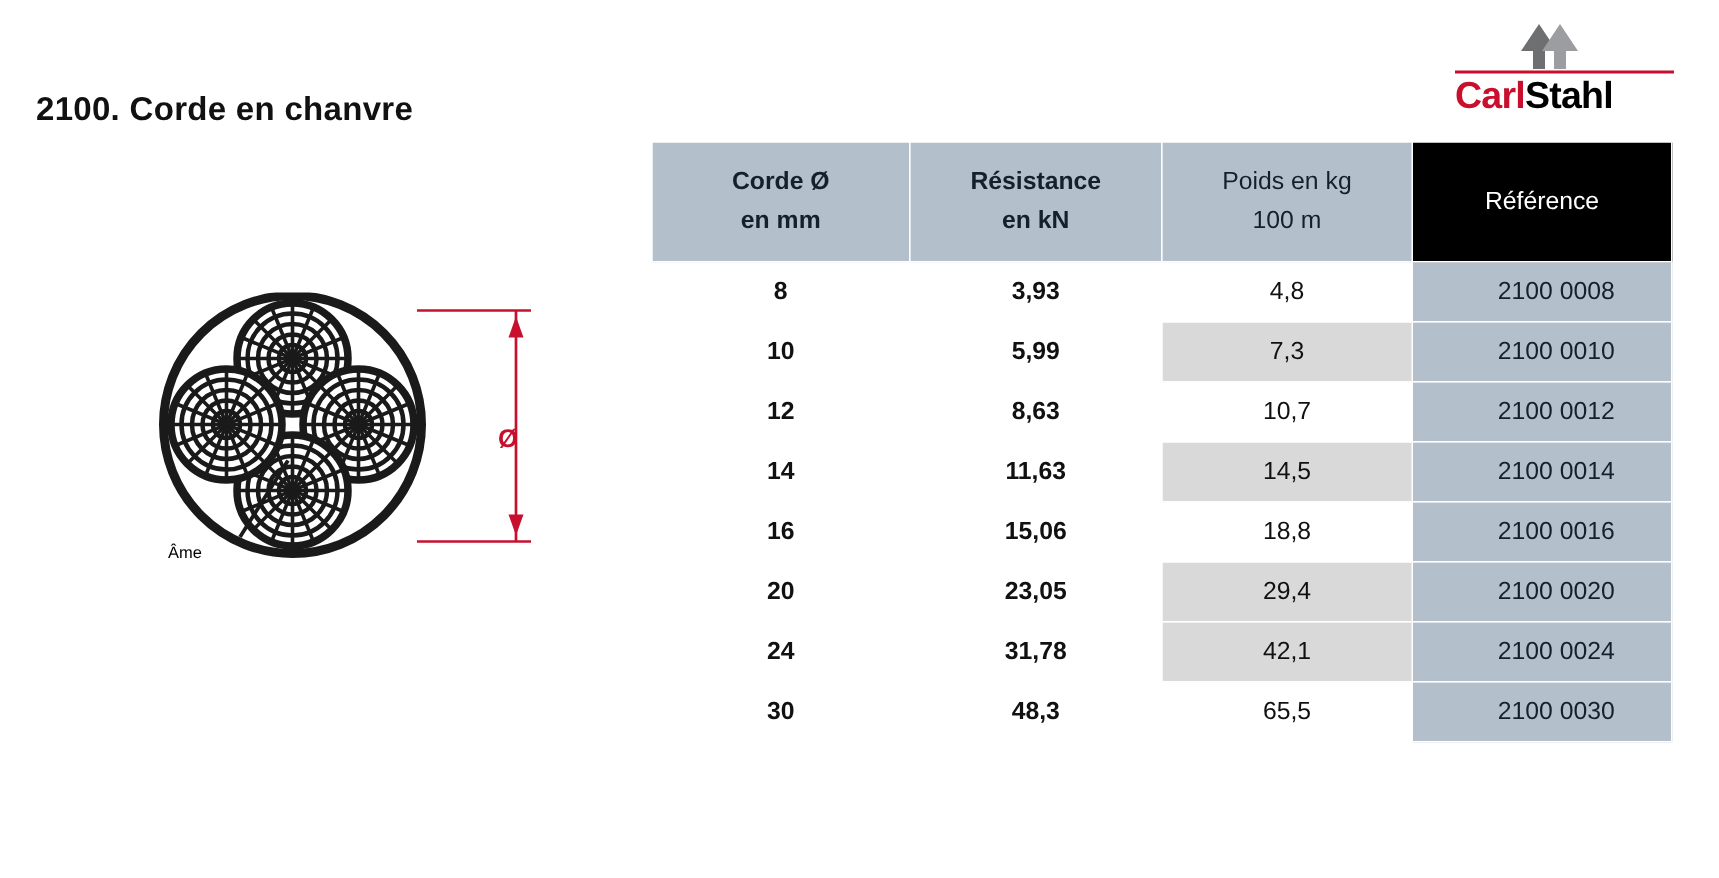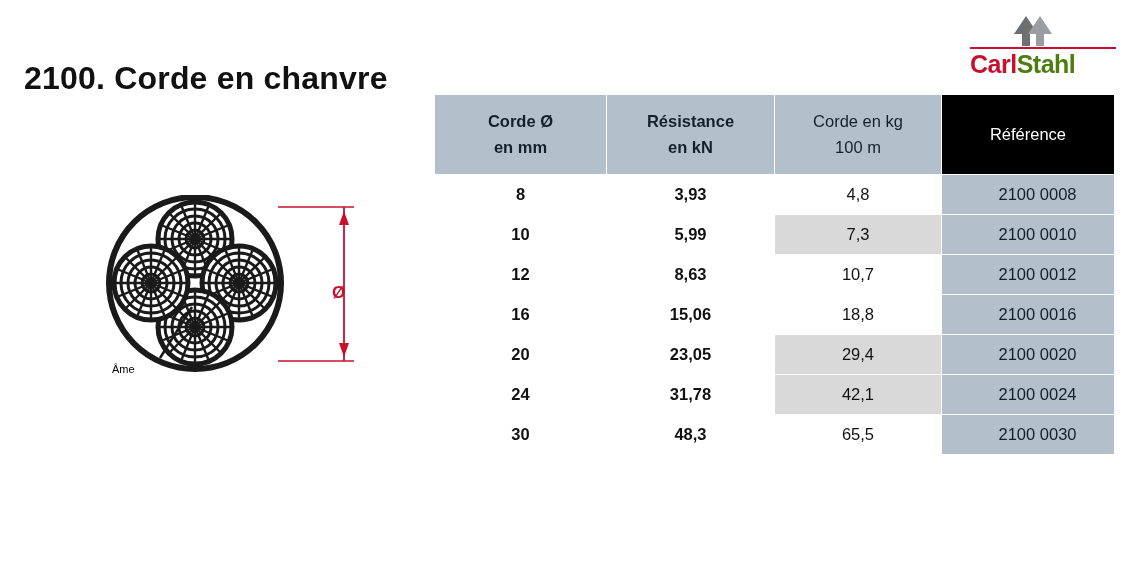--- a/index.html
+++ b/index.html
@@ -27,36 +27,36 @@
     font-family: "Liberation Sans", sans-serif;
     font-weight: bold;
     font-size: 25px;
     letter-spacing: -0.5px;
     color: #c8102e;
     position: absolute;
     left: 8px;
     top: 36px;
     white-space: nowrap;
   }
-  .logo-word .dark { color: #4d7c0f; }
+  .logo-word .dark { color: #000000; }
   .logo-rule {
     position: absolute;
     left: 8px;
     top: 33px;
     width: 146px;
     height: 2px;
     background: #c8102e;
   }
 
   
   .page-title {
     position: absolute;
     top: 60px;
     left: 24px;
-    font-size: 32px;
+    font-size: 22px;
     font-weight: bold;
     color: #111111;
     letter-spacing: 0.2px;
     white-space: nowrap;
   }
 
   
   .figure {
     position: absolute;
     left: 100px;
@@ -228,21 +228,21 @@
       <tr>
         <th>
           <span>Corde Ø</span>
           <span class="head-line2">en mm</span>
         </th>
         <th>
           <span>Résistance</span>
           <span class="head-line2">en kN</span>
         </th>
         <th class="w-head">
-          <span>Corde en kg</span>
+          <span>Poids en kg</span>
           <span class="head-line2">100 m</span>
         </th>
         <th class="ref-head">
           <span>Référence</span>
         </th>
       </tr>
     </thead>
     <tbody>
       <tr>
         <td>8</td>
@@ -255,20 +255,26 @@
         <td>5,99</td>
         <td class="c-weight">7,3</td>
         <td class="c-ref">2100 0010</td>
       </tr>
       <tr>
         <td>12</td>
         <td>8,63</td>
         <td class="c-weight">10,7</td>
         <td class="c-ref">2100 0012</td>
       </tr>
+      <tr class="alt">
+        <td>14</td>
+        <td>11,63</td>
+        <td class="c-weight">14,5</td>
+        <td class="c-ref">2100 0014</td>
+      </tr>
       <tr>
         <td>16</td>
         <td>15,06</td>
         <td class="c-weight">18,8</td>
         <td class="c-ref">2100 0016</td>
       </tr>
       <tr class="alt">
         <td>20</td>
         <td>23,05</td>
         <td class="c-weight">29,4</td>

